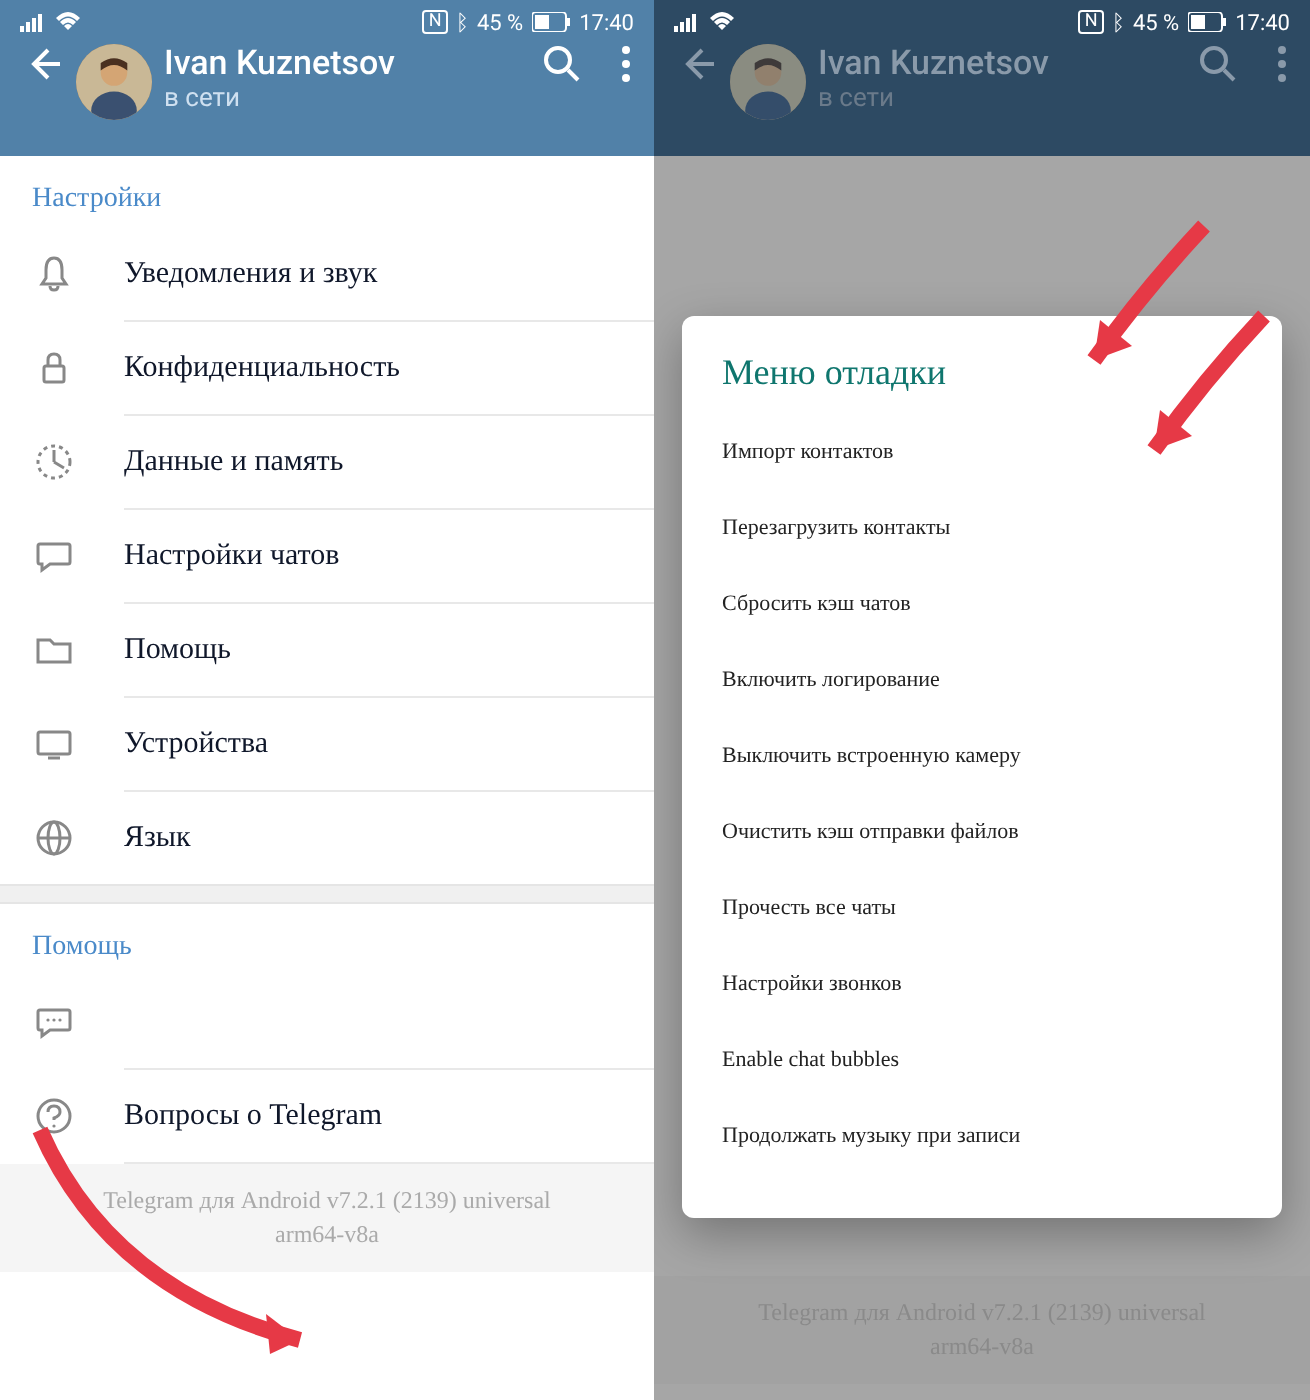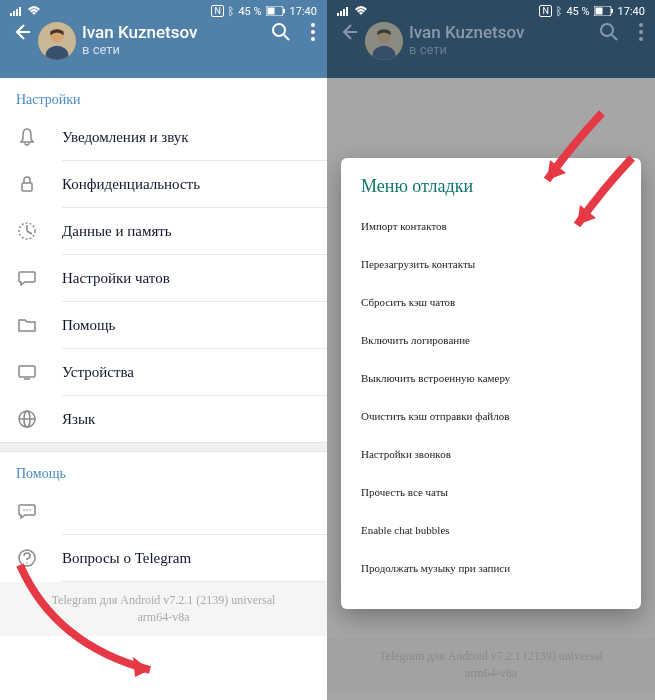--- a/index.html
+++ b/index.html
@@ -280,22 +280,22 @@
       </div>
 
       <div class="dialog">
         <div class="dialog-title">Меню отладки</div>
         <div class="dialog-item">Импорт контактов</div>
         <div class="dialog-item">Перезагрузить контакты</div>
         <div class="dialog-item">Сбросить кэш чатов</div>
         <div class="dialog-item">Включить логирование</div>
         <div class="dialog-item">Выключить встроенную камеру</div>
         <div class="dialog-item">Очистить кэш отправки файлов</div>
+        <div class="dialog-item">Прочесть все чаты</div>
         <div class="dialog-item">Настройки звонков</div>
-        <div class="dialog-item">Прочесть все чаты</div>
         <div class="dialog-item">Enable chat bubbles</div>
         <div class="dialog-item">Продолжать музыку при записи</div>
         <div class="dialog-cancel"></div>
       </div>
     </div>
     <svg class="arrow" style="left:195px;top:105px;" width="100" height="90" viewBox="0 0 100 90">
       <path d="M80 8 Q 50 40 25 75" stroke="#e63946" stroke-width="8" fill="none"></path>
       <polygon points="25,75 28,55 44,68" fill="#e63946"></polygon>
     </svg>
     <svg class="arrow" style="left:225px;top:150px;" width="100" height="90" viewBox="0 0 100 90">

